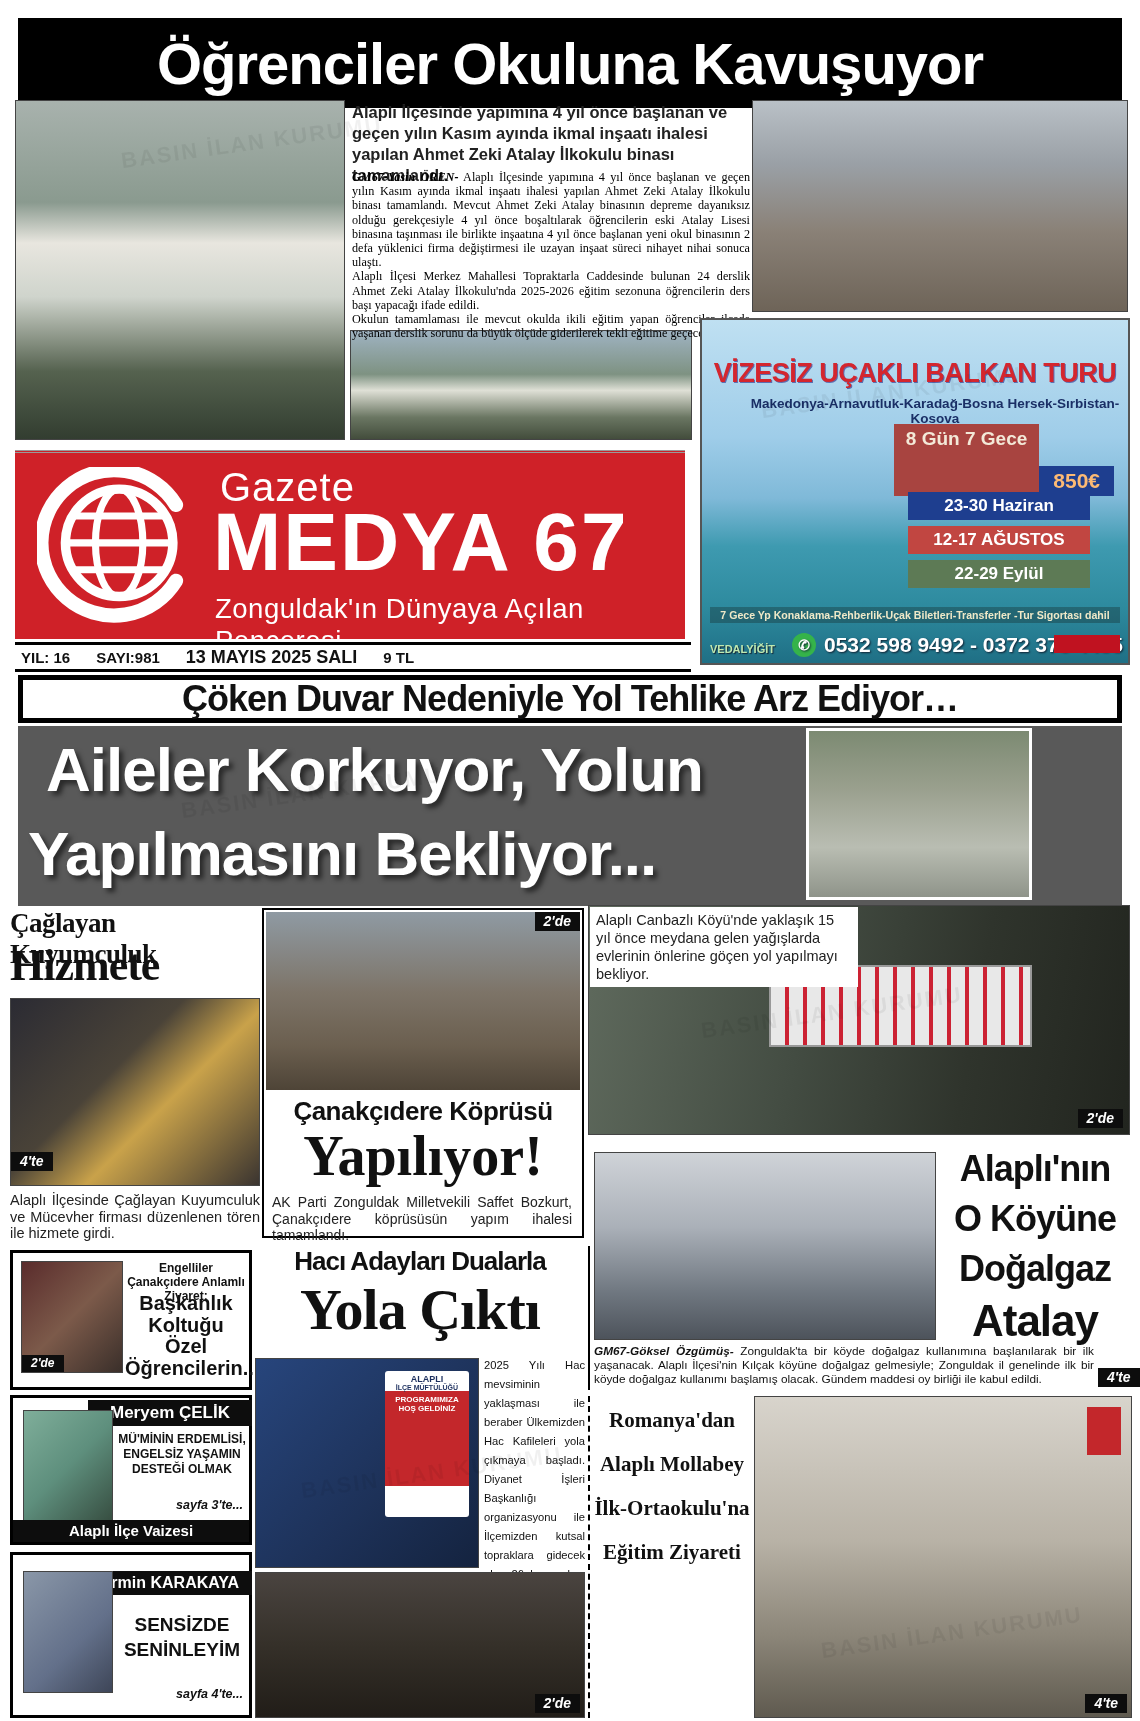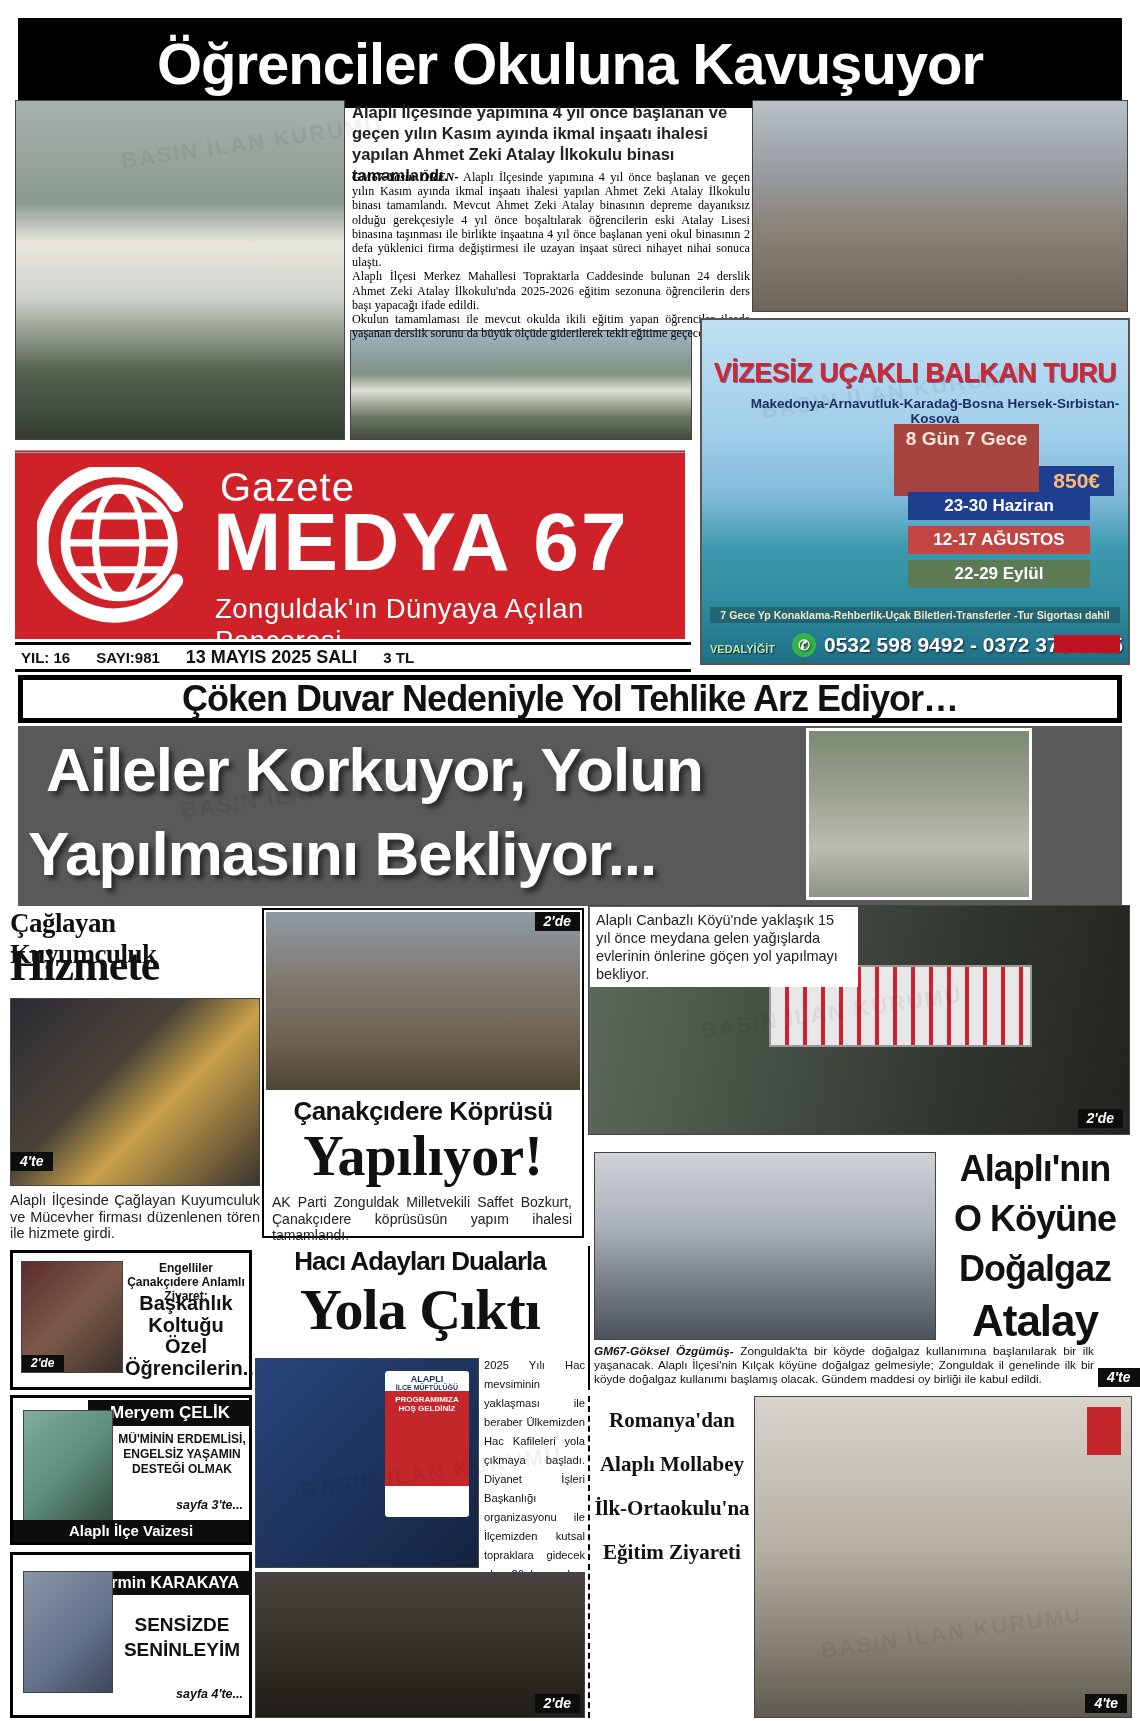--- a/index.html
+++ b/index.html
@@ -109,21 +109,21 @@
       </svg>
     </span>
     <span class="mh-kicker">Gazete</span>
     <span class="mh-title">MEDYA 67</span>
     <span class="mh-slogan">Zonguldak'ın Dünyaya Açılan Penceresi</span>
   </div>
   <div class="abs infoline">
     <span>YIL: 16</span>
     <span>SAYI:981</span>
     <span class="big">13 MAYIS 2025 SALI</span>
-    <span>3 TL</span>
+    <span>9 TL</span>
   </div>
 
   <div class="abs ad">
     <div class="ad-title">VİZESİZ UÇAKLI BALKAN TURU</div>
     <div class="ad-sub">Makedonya-Arnavutluk-Karadağ-Bosna Hersek-Sırbistan-Kosova</div>
     <div class="ad-price-row">
       <span class="ad-dur">8 Gün 7 Gece</span>
       <span class="ad-eur">850€</span>
     </div>
     <div class="ad-date" style="top:172px;background:#1e3e8f;">23-30 Haziran</div>

